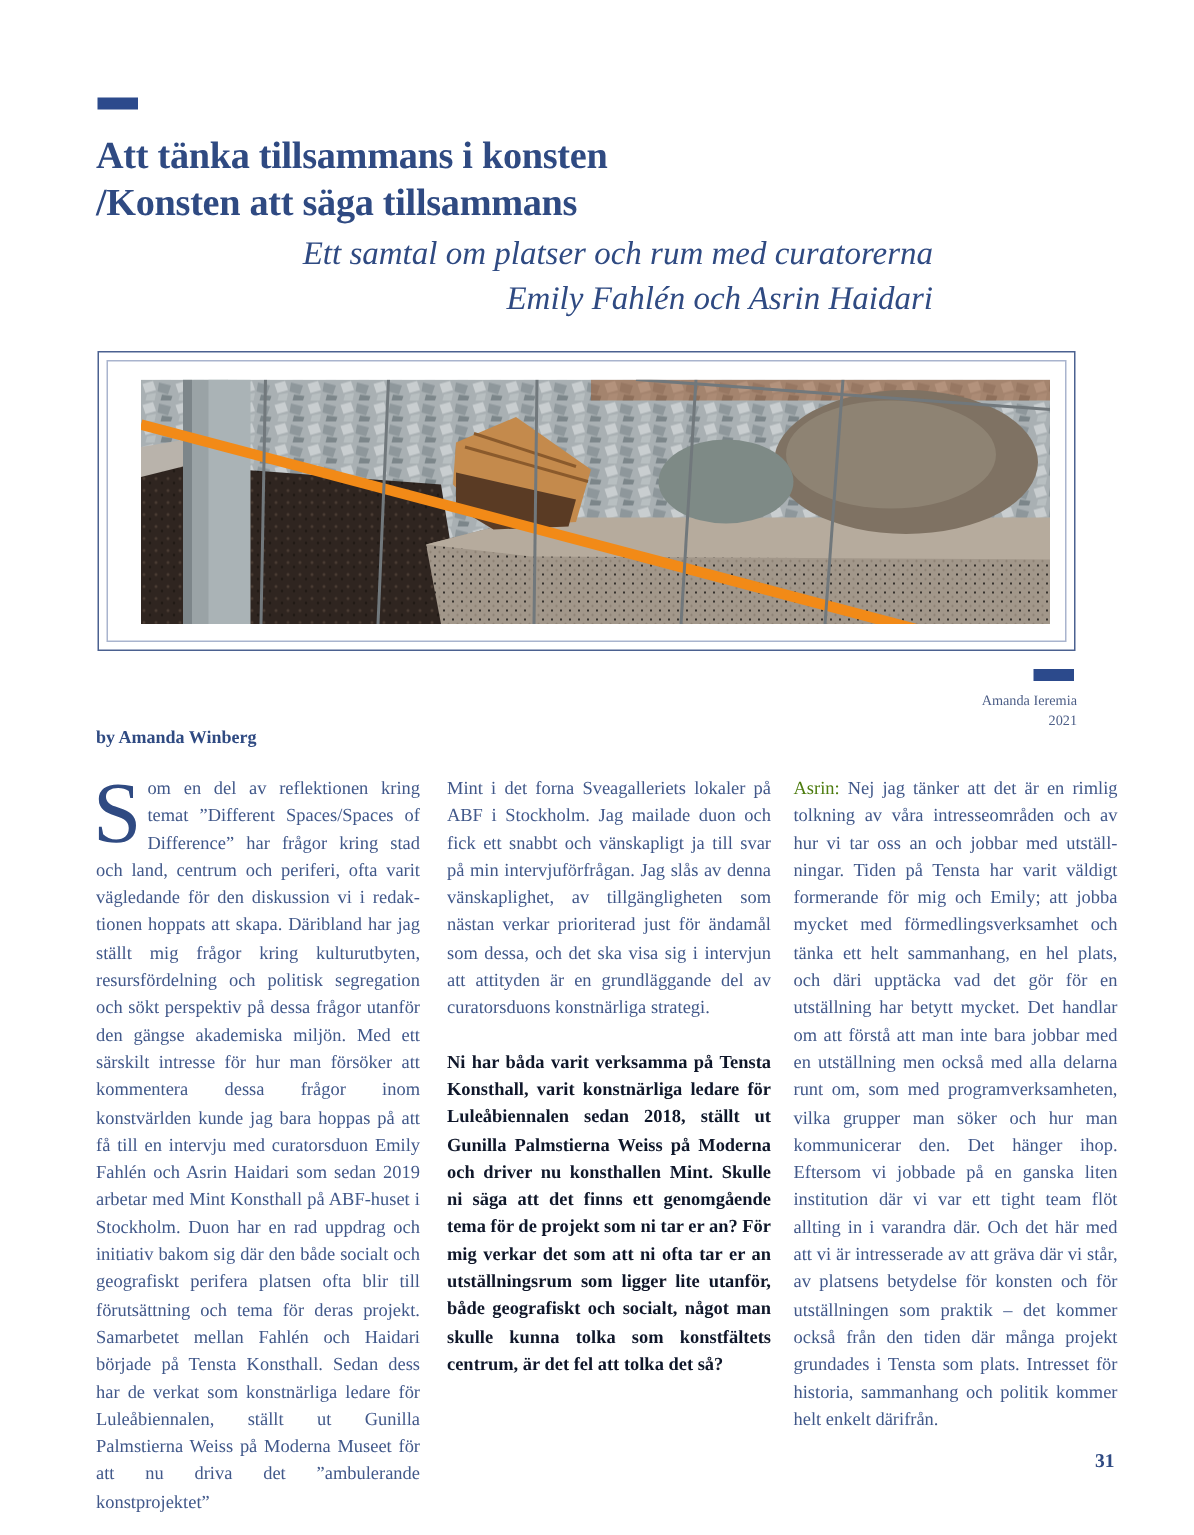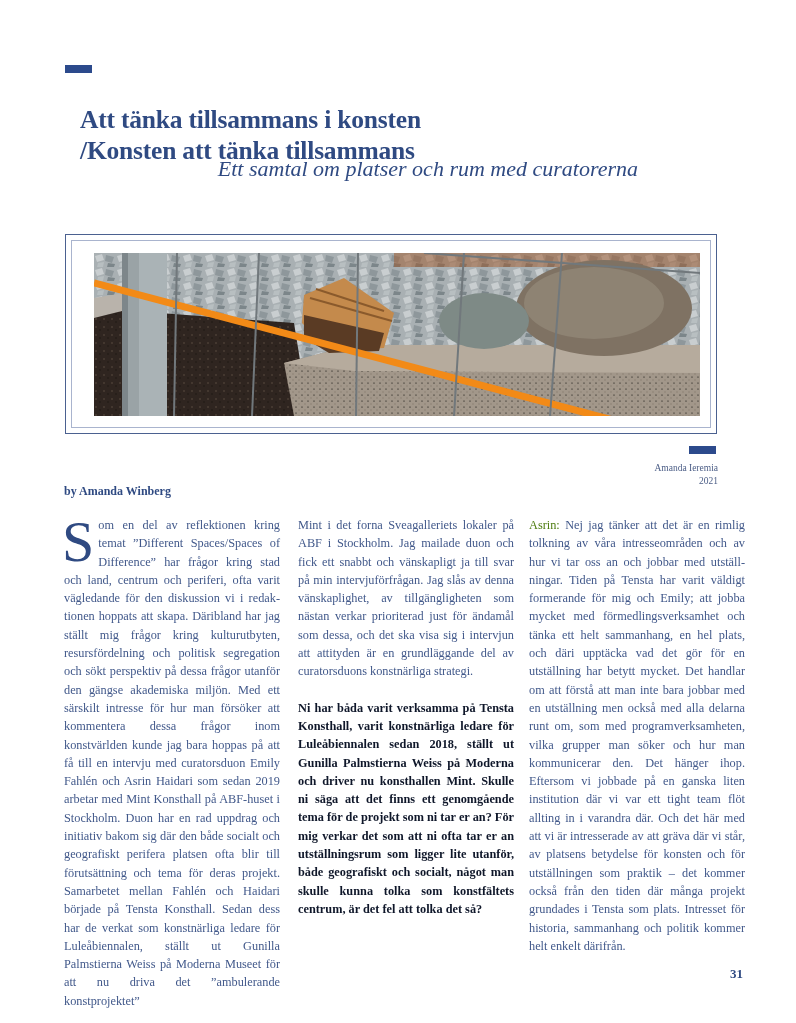--- a/index.html
+++ b/index.html
@@ -1,22 +1,22 @@
 <!DOCTYPE html>
 <html><head>
 <meta charset="utf-8">
 <style>
   html, body { margin:0; padding:0; background:#ffffff; }
   body { width:796px; height:1023px; position:relative; overflow:hidden;
          font-family:"Liberation Serif","DejaVu Serif",serif; color:#344a7a; }
   .bar { position:absolute; background:#2c4a8c; }
   #top-bar { left:65px; top:65px; width:27px; height:8px; }
-  #title { position:absolute; left:64px; top:88px; margin:16px; font-size:25.5px; line-height:31px;
+  #title { position:absolute; left:64px; top:88px; margin:0; font-size:25.5px; line-height:31px;
            font-weight:bold; color:#2f4a82; letter-spacing:-0.2px; }
-  #subtitle { position:absolute; right:158px; top:154px; margin:0; font-size:22px; line-height:30px;
+  #subtitle { position:absolute; right:174px; top:154px; margin:0; font-size:22px; line-height:30px;
               font-style:italic; color:#2f4a82; text-align:right; font-weight:normal; }
   #frame-outer { position:absolute; left:65px; top:234px; width:652px; height:200px;
                  border:1.5px solid #4b6190; box-sizing:border-box; }
   #frame-inner { position:absolute; left:5px; top:5px; right:5px; bottom:5px;
                  border:1px solid #a9b4ce; box-sizing:border-box; }
   #photo { position:absolute; left:94px; top:253px; width:606px; height:163px; overflow:hidden; }
   #photo-bar { left:689px; top:446px; width:27px; height:8px; }
   #credit { position:absolute; right:78px; top:462px; font-size:9.5px; line-height:13px; color:#4b5d86; text-align:right; }
   #byline { position:absolute; left:64px; top:484px; font-size:12px; font-weight:bold; color:#2f4a82; }
   .col { position:absolute; top:516px; width:216px; font-size:12.3px; line-height:18.3px; text-align:justify;
@@ -31,25 +31,26 @@
   .speaker { font-weight:normal; color:#4d7c0f; }
   #page-num { position:absolute; left:730px; top:966px; font-size:13px; font-weight:bold; color:#2f4a82; }
 </style>
 </head>
 <body>
 
 <div id="top-bar" class="bar"></div>
 
 <h1 id="title">
   <span>Att tänka tillsammans i konsten</span><br>
-  <span>/Konsten att tänka tillsammans</span>
+  <span>/Konsten att säga tillsammans</span>
 </h1>
 
 <h2 id="subtitle">
   <span>Ett samtal om platser och rum med curatorerna</span><br>
+  <span>Emily Fahlén och Asrin Haidari</span>
 </h2>
 
 <div id="frame-outer">
   <div id="frame-inner"></div>
 </div>
 
 <div id="photo">
   <svg width="606" height="163" viewBox="0 0 606 163" xmlns="http://www.w3.org/2000/svg">
     <defs>
       <pattern id="gravel" width="22" height="14" patternUnits="userSpaceOnUse">

